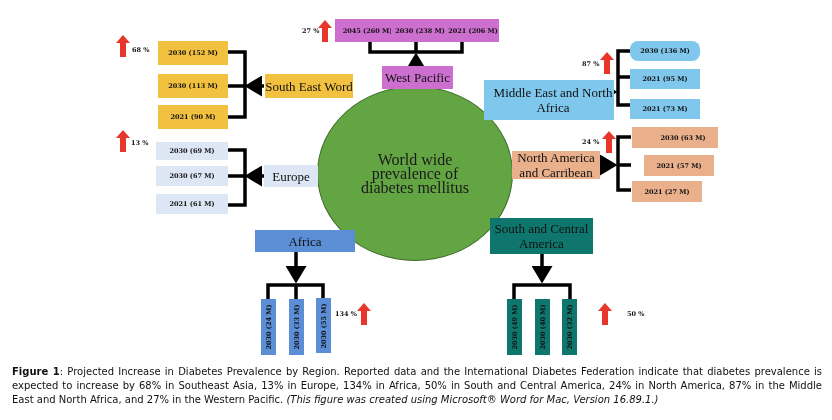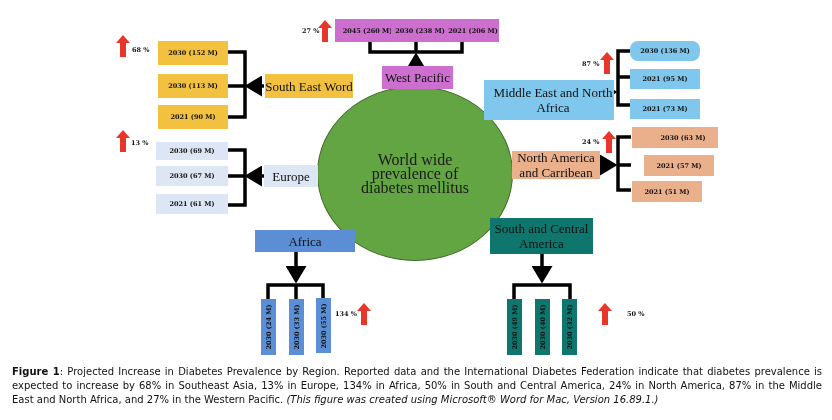--- a/index.html
+++ b/index.html
@@ -92,21 +92,21 @@
 <div class="box lblue" style="left:630px;top:69px;width:70px;height:20px;">2021 (95 M)</div>
 <div class="box lblue" style="left:630px;top:99px;width:70px;height:20px;">2021 (73 M)</div>
 <div class="region lblue" style="left:484px;top:80px;width:122px;height:40px;padding-left:8px;">Middle East and North Africa</div>
 <svg class="arrow" style="left:600px;top:52px;" viewBox="0 0 14 22">
     <path d="M7,0 L14,8 L10,8 L10,22 L4,22 L4,8 L0,8 Z" fill="#e8372a"></path>
   </svg>
 <div class="pct" style="left:582px;top:60px;">87 %</div>
 
 <div class="box salmon" style="left:632px;top:127px;width:70px;height:21px;padding-left:16px;">2030 (63 M)</div>
 <div class="box salmon" style="left:632px;top:155px;width:70px;height:21px;margin-left:12px;">2021 (57 M)</div>
-<div class="box salmon" style="left:632px;top:181px;width:70px;height:21px;">2021 (51 M)</div>
+<div class="box salmon" style="left:632px;top:181px;width:70px;height:21px;">2021 (27 M)</div>
 <div class="region salmon" style="left:512px;top:151px;width:88px;height:28px;">North America and Carribean</div>
 <svg class="arrow" style="left:602px;top:131px;" viewBox="0 0 14 22">
     <path d="M7,0 L14,8 L10,8 L10,22 L4,22 L4,8 L0,8 Z" fill="#e8372a"></path>
   </svg>
 <div class="pct" style="left:582px;top:138px;">24 %</div>
 
 <div class="region mblue" style="left:255px;top:230px;width:100px;height:22px;">Africa</div>
 <div class="vbox mblue" style="left:261px;top:299px;width:15px;height:56px;">
     <span>2030 (24 M)</span>
   </div>

